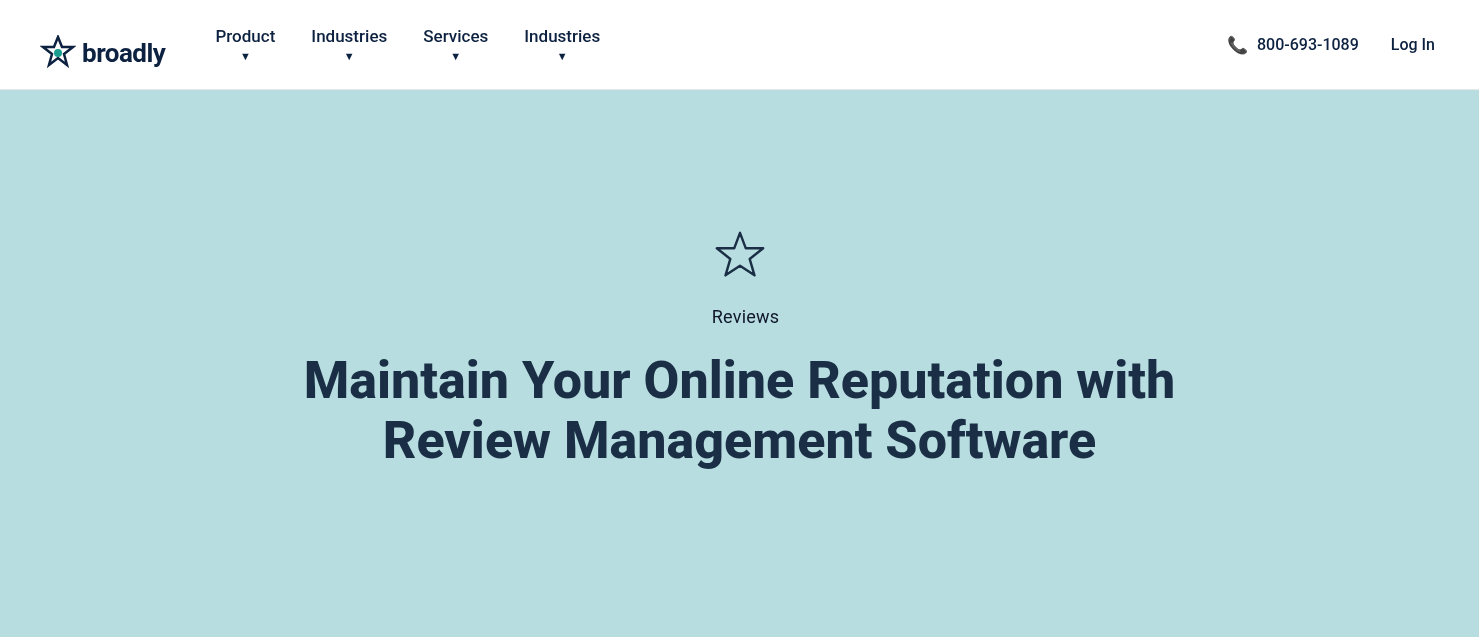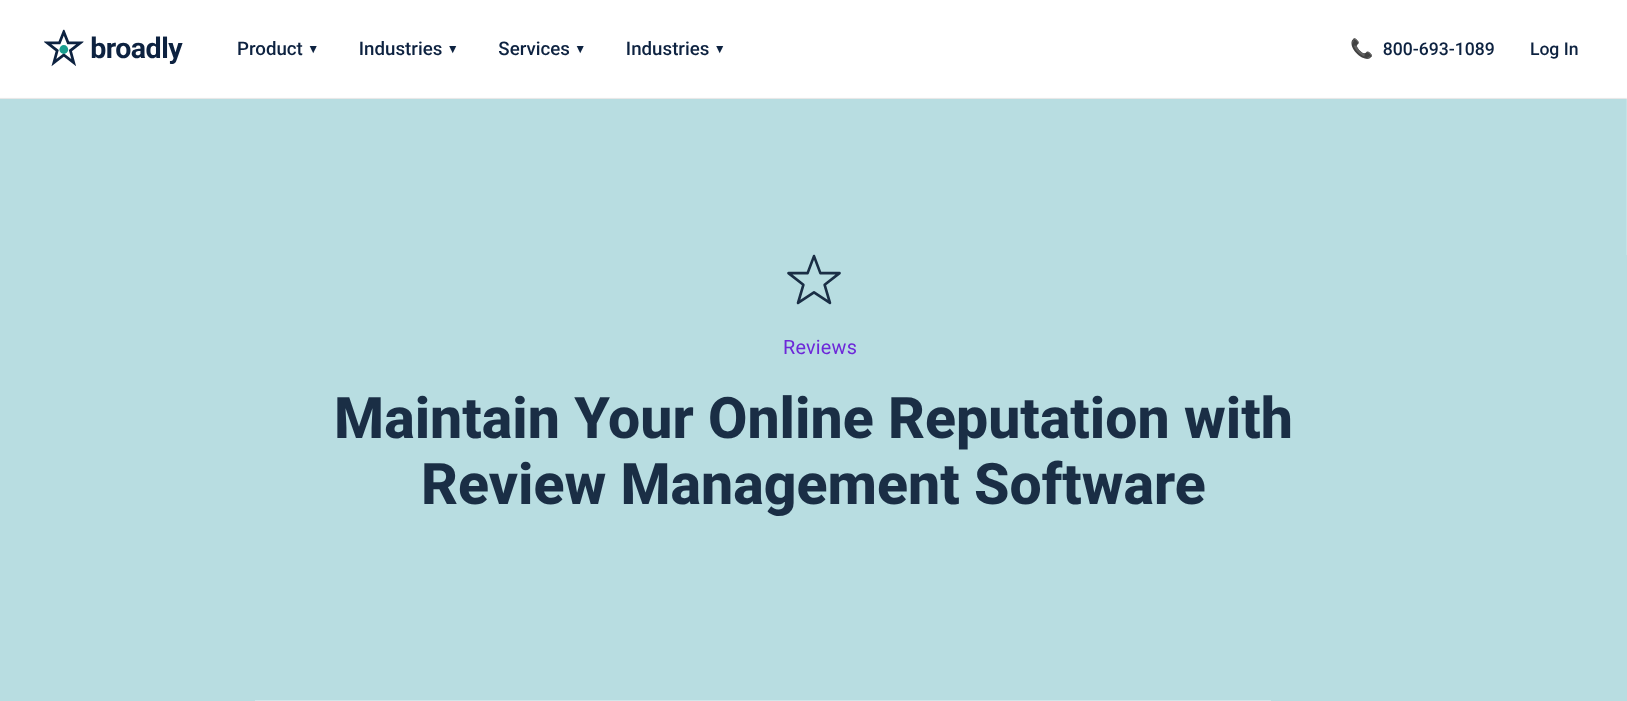--- a/index.html
+++ b/index.html
@@ -61,20 +61,21 @@
       display: flex;
       align-items: center;
       gap: 4px;
       padding: 8px 14px;
       font-size: 17px;
       font-weight: 500;
       color: #0d2240;
       cursor: pointer;
       text-decoration: none;
       white-space: nowrap;
+      flex-direction: column;
     }
 
     .chevron-icon {
       font-size: 11px;
       color: #0d2240;
     }
 
     .nav-right {
       display: flex;
       align-items: center;
@@ -136,21 +137,21 @@
     }
 
     .star-svg {
       width: 58px;
       height: 58px;
     }
 
     .hero-label {
       font-size: 18px;
       font-weight: 400;
-      color: #6d28d9;
+      color: #0f172a;
       margin-bottom: 24px;
       letter-spacing: 0.2px;
       margin-left: 12px;
     }
 
     .hero-title {
       font-size: 52px;
       font-weight: 800;
       color: #1a2e45;
       text-align: center;

